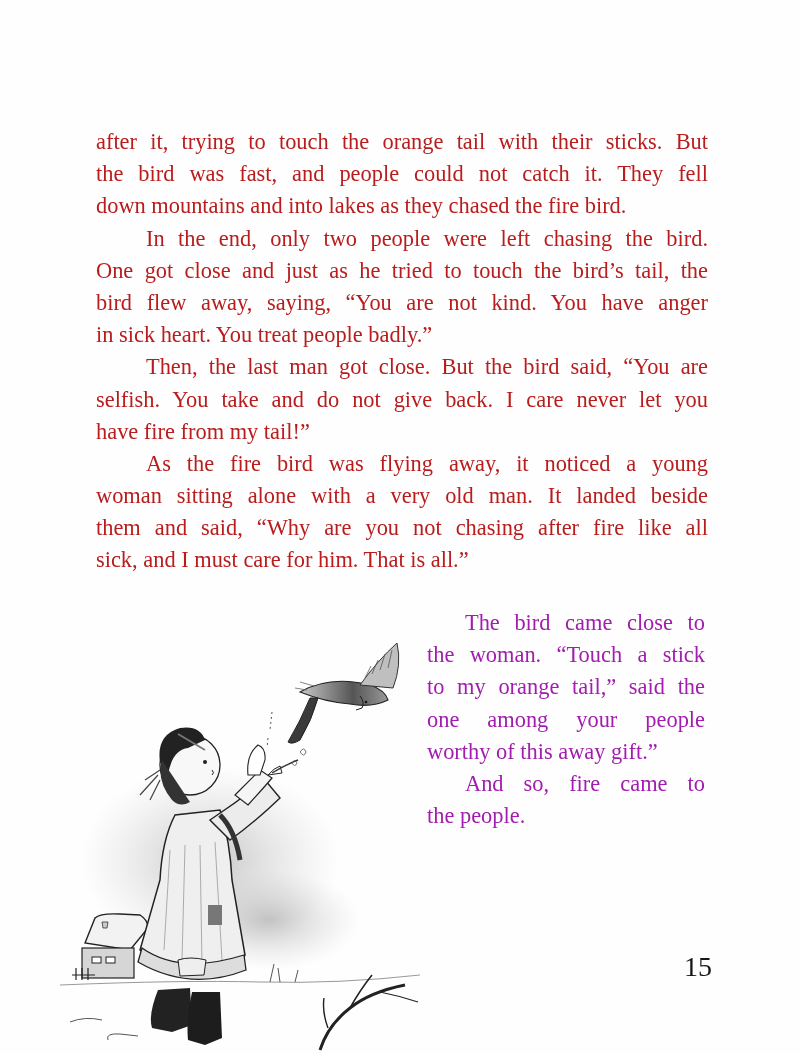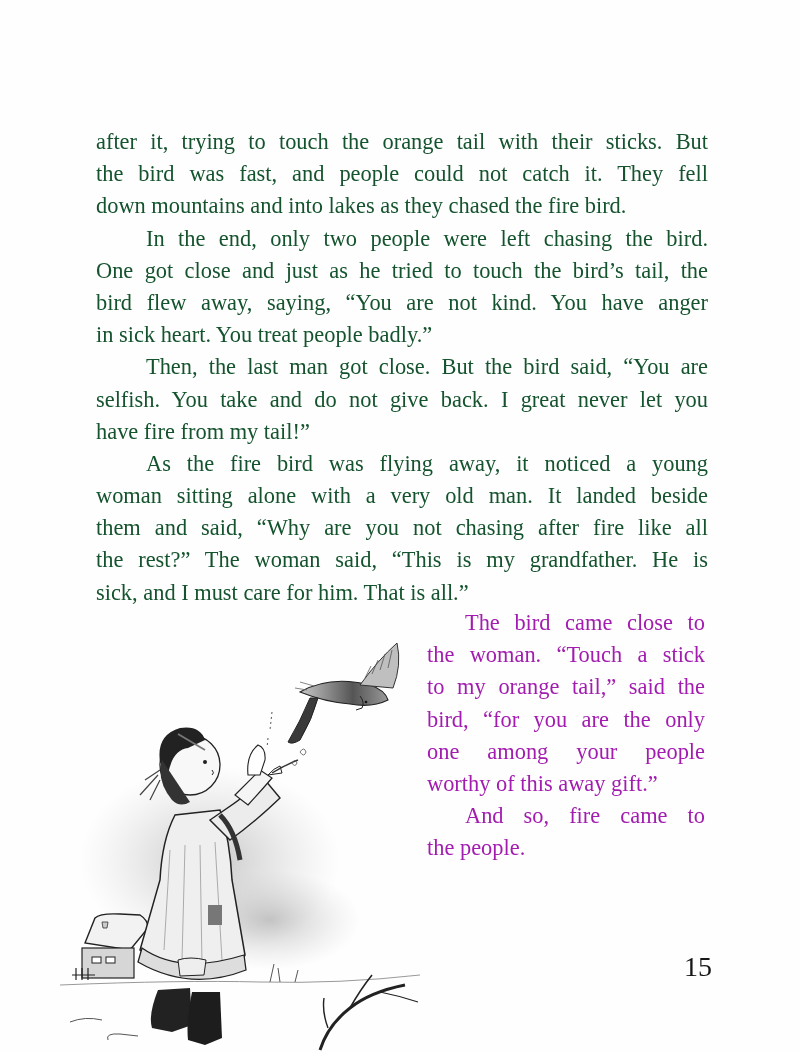--- a/index.html
+++ b/index.html
@@ -1,21 +1,21 @@
 <!DOCTYPE html>
 <html><head>
 <meta charset="utf-8">
 <style>
   html, body { margin: 0; padding: 0; background: #ffffff; }
   body { width: 800px; height: 1053px; position: relative; overflow: hidden; }
   .page { position: absolute; left: 0; top: 0; width: 800px; height: 1053px; background: #fefefe; }
   .text-block {
     position: absolute; left: 96px; top: 126px; width: 612px;
     font-family: "Liberation Serif", "DejaVu Serif", serif;
-    font-size: 22.4px; line-height: 32.2px; color: #14532d;
+    font-size: 22.4px; line-height: 32.2px; color: #b91c1c;
   }
   .line { display: block; white-space: nowrap; text-align: justify; text-align-last: justify; height: 32.2px; }
   .line.last { text-align-last: left; }
   .indent { padding-left: 50px; }
   .side-block {
     position: absolute; left: 427px; top: 607px; width: 278px;
     font-family: "Liberation Serif", "DejaVu Serif", serif;
     font-size: 22.4px; line-height: 32.2px; color: #a21caf;
   }
   .side-block .indent { padding-left: 38px; }
@@ -40,35 +40,33 @@
     <span class="line">after it, trying to touch the orange tail with their sticks. But</span>
     <span class="line">the bird was fast, and people could not catch it. They fell</span>
     <span class="line last">down mountains and into lakes as they chased the fire bird.</span>
 
     <span class="line indent">In the end, only two people were left chasing the bird.</span>
     <span class="line">One got close and just as he tried to touch the bird’s tail, the</span>
     <span class="line">bird flew away, saying, “You are not kind. You have anger</span>
     <span class="line last">in sick heart. You treat people badly.”</span>
 
     <span class="line indent">Then, the last man got close. But the bird said, “You are</span>
-    <span class="line">selfish. You take and do not give back. I great never let you</span>
+    <span class="line">selfish. You take and do not give back. I care never let you</span>
     <span class="line last">have fire from my tail!”</span>
 
     <span class="line indent">As the fire bird was flying away, it noticed a young</span>
     <span class="line">woman sitting alone with a very old man. It landed beside</span>
     <span class="line">them and said, “Why are you not chasing after fire like all</span>
-    <span class="line">the rest?” The woman said, “This is my grandfather. He is</span>
     <span class="line last">sick, and I must care for him. That is all.”</span>
   </div>
 
   <div class="side-block">
     <span class="line indent">The bird came close to</span>
     <span class="line">the woman. “Touch a stick</span>
     <span class="line">to my orange tail,” said the</span>
-    <span class="line">bird, “for you are the only</span>
     <span class="line">one among your people</span>
     <span class="line last">worthy of this away gift.”</span>
     <span class="line indent">And so, fire came to</span>
     <span class="line last">the people.</span>
   </div>
 
   <svg class="illustration" viewBox="0 0 360 423" xmlns="http://www.w3.org/2000/svg">
     <defs>
       <radialGradient id="haze" cx="50%" cy="50%" r="50%">
         <stop offset="0%" stop-color="#9a9a9a" stop-opacity="0.55"></stop>

